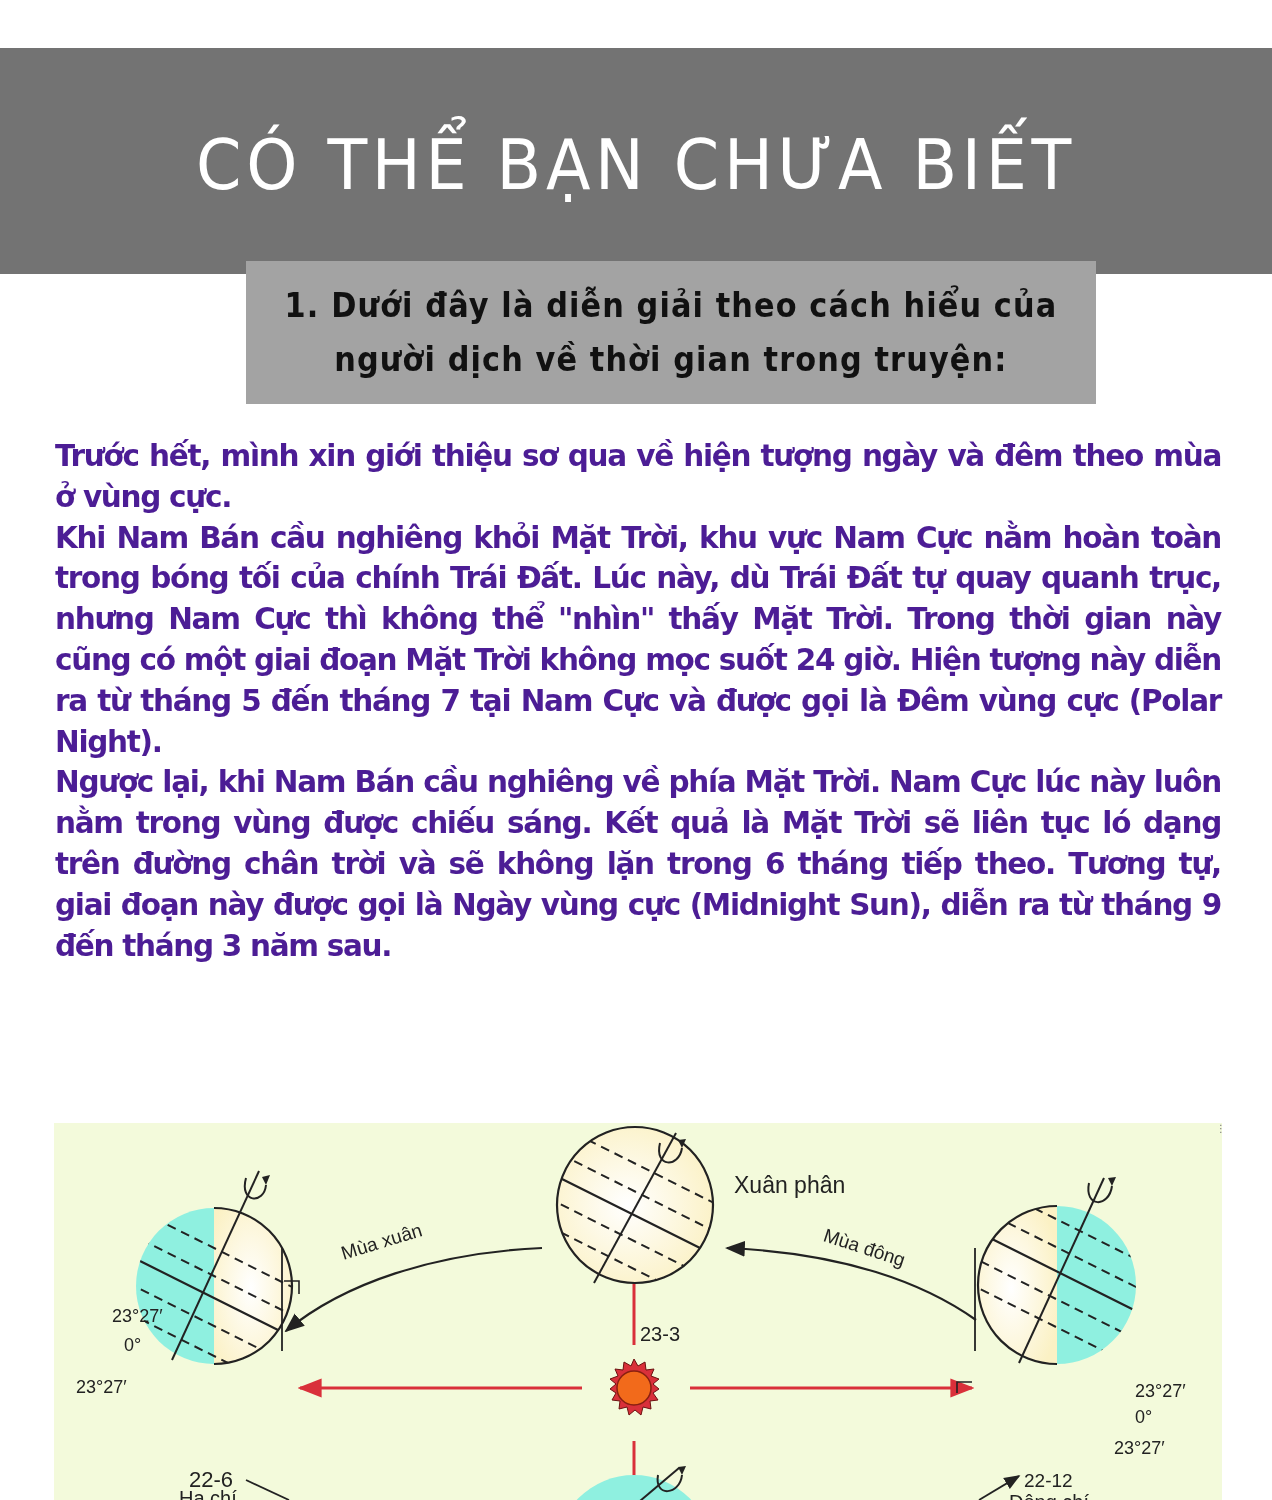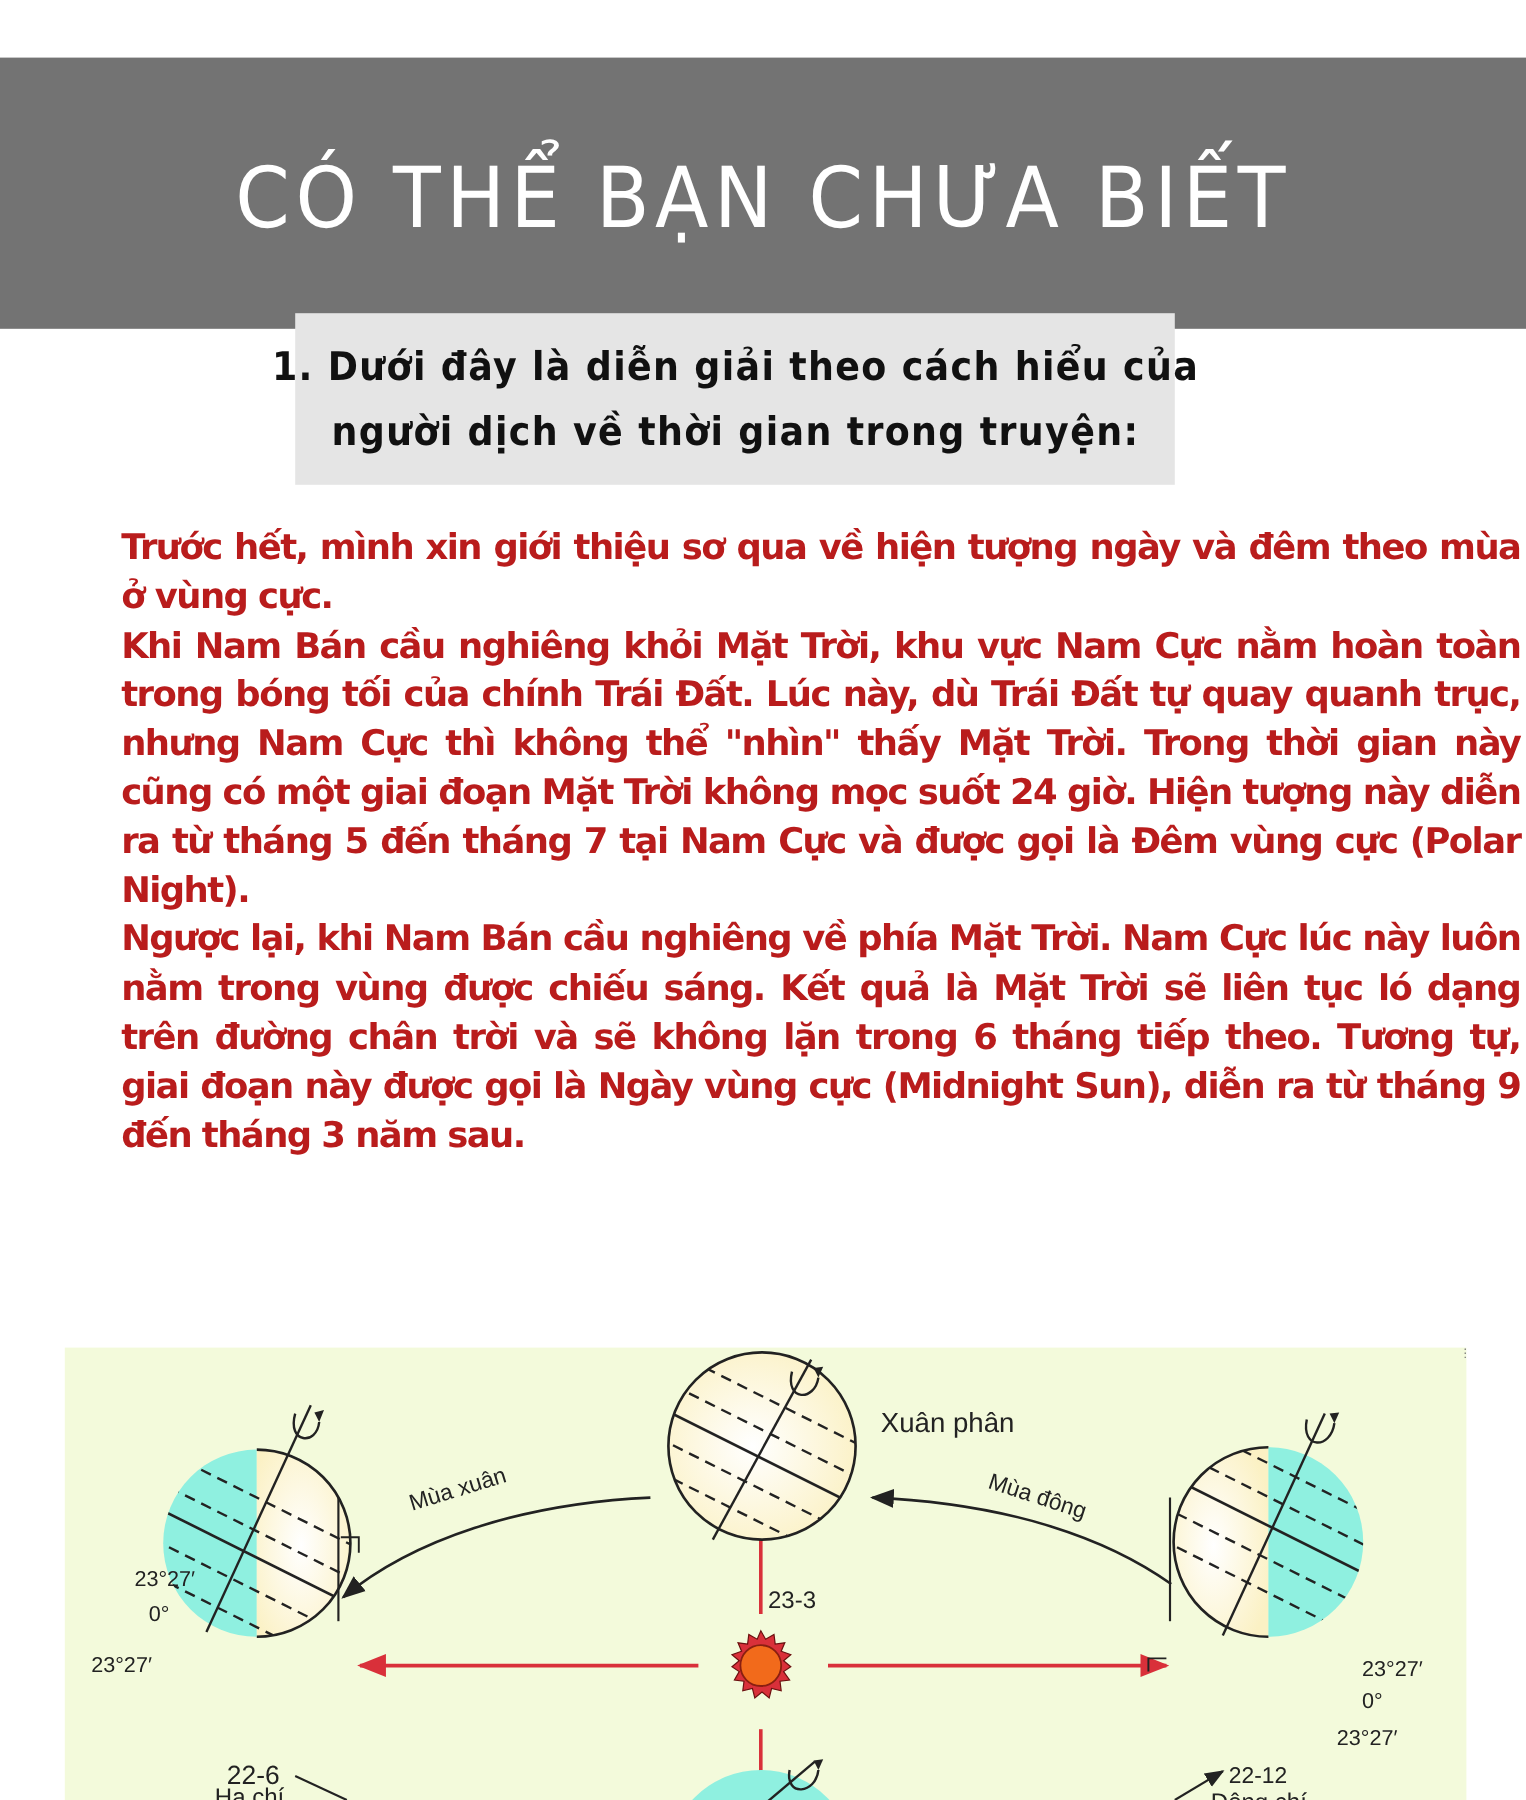--- a/index.html
+++ b/index.html
@@ -15,39 +15,38 @@
     display: flex; align-items: center; justify-content: center; margin-top: 48px;
   }
   .banner-title {
     color: #ffffff;
     font-family: "DejaVu Sans", "Liberation Sans", sans-serif;
     font-size: 70px; font-weight: 400; letter-spacing: 5px;
     margin-top: 8px;
     transform: scaleX(0.93);
   }
   .section-box {
-    position: absolute; left: 246px; top: 261px; width: 733px; height: 143px;
-    background: #e5e5e5;
+    position: absolute; left: 246px; top: 261px; width: 850px; height: 143px;
+    background: #a3a3a3;
     display: flex; flex-direction: column; align-items: center; justify-content: center;
   }
   .section-line {
     color: #111111;
     font-family: "DejaVu Sans", "Liberation Sans", sans-serif;
     font-size: 33px; font-weight: 700; line-height: 54px;
     letter-spacing: 1.2px;
     transform: scaleX(0.92);
     white-space: nowrap;
   }
   .body-text {
     position: absolute; left: 55px; top: 436px; width: 1166px;
-    color: #b91c1c;
+    color: #4c1d95;
     font-family: "DejaVu Sans", "Liberation Sans", sans-serif;
     font-size: 29.5px; font-weight: 700; line-height: 40.8px;
     letter-spacing: -1.3px;
-    margin-left: 46px;
   }
   .body-text p { margin: 0; text-align: justify; }
   .diagram {
     position: absolute; left: 54px; top: 1123px; width: 1168px; height: 377px;
     background: #f3fadb;
     overflow: hidden;
   }
   .diagram svg { position: absolute; left: 0; top: 0; }
   .diag-label {
     position: absolute;

